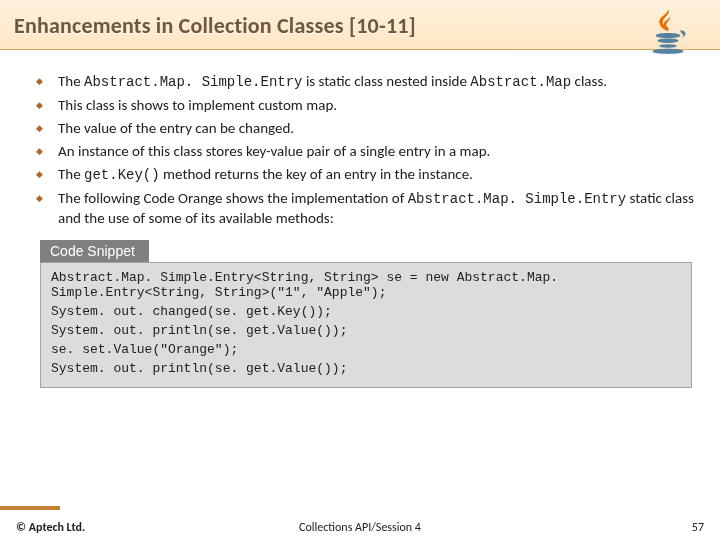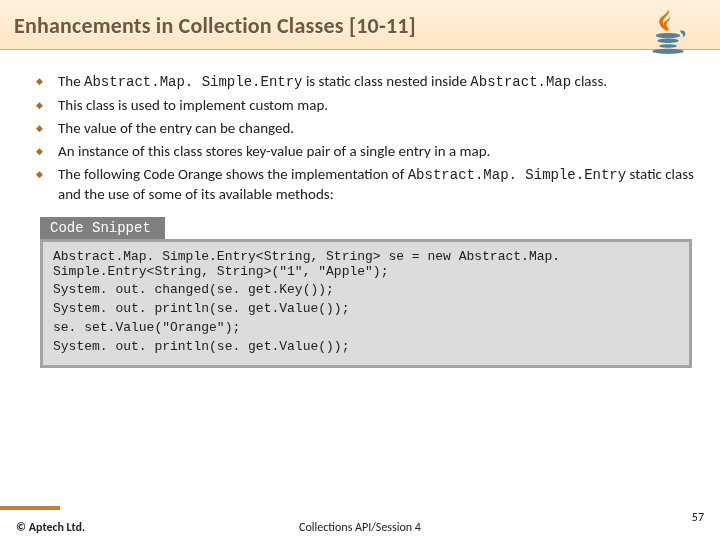--- a/index.html
+++ b/index.html
@@ -64,26 +64,26 @@
     font-family: "Courier New", monospace;
     font-size: 14px;
   }
   .snippet-label {
     margin: 8px 0 0 6px;
     display: inline-block;
     background: #808080;
     color: #fff;
     font-size: 14px;
     padding: 3px 14px 3px 10px;
-    font-family: Liberation Mono, monospace;
+    font-family: Liberation Sans, sans-serif;
   }
   .code-box {
     margin: 0 6px 0 6px;
     background: #dcdcdc;
-    border: 3px solid #a3a3a3;
+    border: 1px solid #a3a3a3;
     padding: 6px 10px 6px 10px;
   }
   .code-box p {
     margin: 2px 0 4px 0;
     font-family: "Courier New", monospace;
     font-size: 13px;
     color: #222;
     line-height: 1.15;
     white-space: pre-wrap;
   }
@@ -105,21 +105,21 @@
   .footer .center {
     position: absolute;
     left: 0;
     right: 0;
     text-align: center;
     bottom: 0;
   }
   .footer .right {
     position: absolute;
     right: 16px;
-    bottom: 10px;
+    bottom: 0;
   }
   .footer .accent {
     position: absolute;
     left: 0;
     bottom: 24px;
     width: 60px;
     height: 4px;
     background: #c57f33;
   }
 </style>
@@ -138,23 +138,26 @@
   <path d="M22 48c0-1.2 4-2 10-2s10 .8 10 2-4 2-10 2-10-.8-10-2z" fill="#5382a1"></path>
   <path d="M14 54c0-2 9-3 18-3s18 1 18 3-9 3-18 3-18-1-18-3z" fill="#5382a1"></path>
   <path d="M46 30c4 0 6 2 6 4s-2 4-4 4c2-1 2-3 0-4-1-1-2-2-2-4z" fill="#5382a1"></path>
 </svg>
 
 <div class="content">
   <ul class="bullets">
     <li>
       <span>The </span><span class="code-inline">Abstract.Map. Simple.Entry</span><span> is static class nested inside </span><span class="code-inline">Abstract.Map</span><span> class.</span>
     </li>
-    <li><span>This class is used to implement custom map.</span></li>
+    <li><span>This class is shows to implement custom map.</span></li>
     <li><span>The value of the entry can be changed.</span></li>
     <li><span>An instance of this class stores key-value pair of a single entry in a map.</span></li>
+    <li>
+      <span>The </span><span class="code-inline">get.Key()</span><span>  method returns the key of an entry in the instance.</span>
+    </li>
     <li>
       <span>The following Code Orange shows the implementation of </span><span class="code-inline">Abstract.Map. Simple.Entry</span><span> static class and the use of some of its available methods:</span>
     </li>
   </ul>
 
   <div class="snippet-label">Code Snippet</div>
   <div class="code-box">
     <p>Abstract.Map. Simple.Entry&lt;String, String&gt; se = new Abstract.Map. Simple.Entry&lt;String, String&gt;("1", "Apple");</p>
     <p>System. out. changed(se. get.Key());</p>
     <p>System. out. println(se. get.Value());</p>

